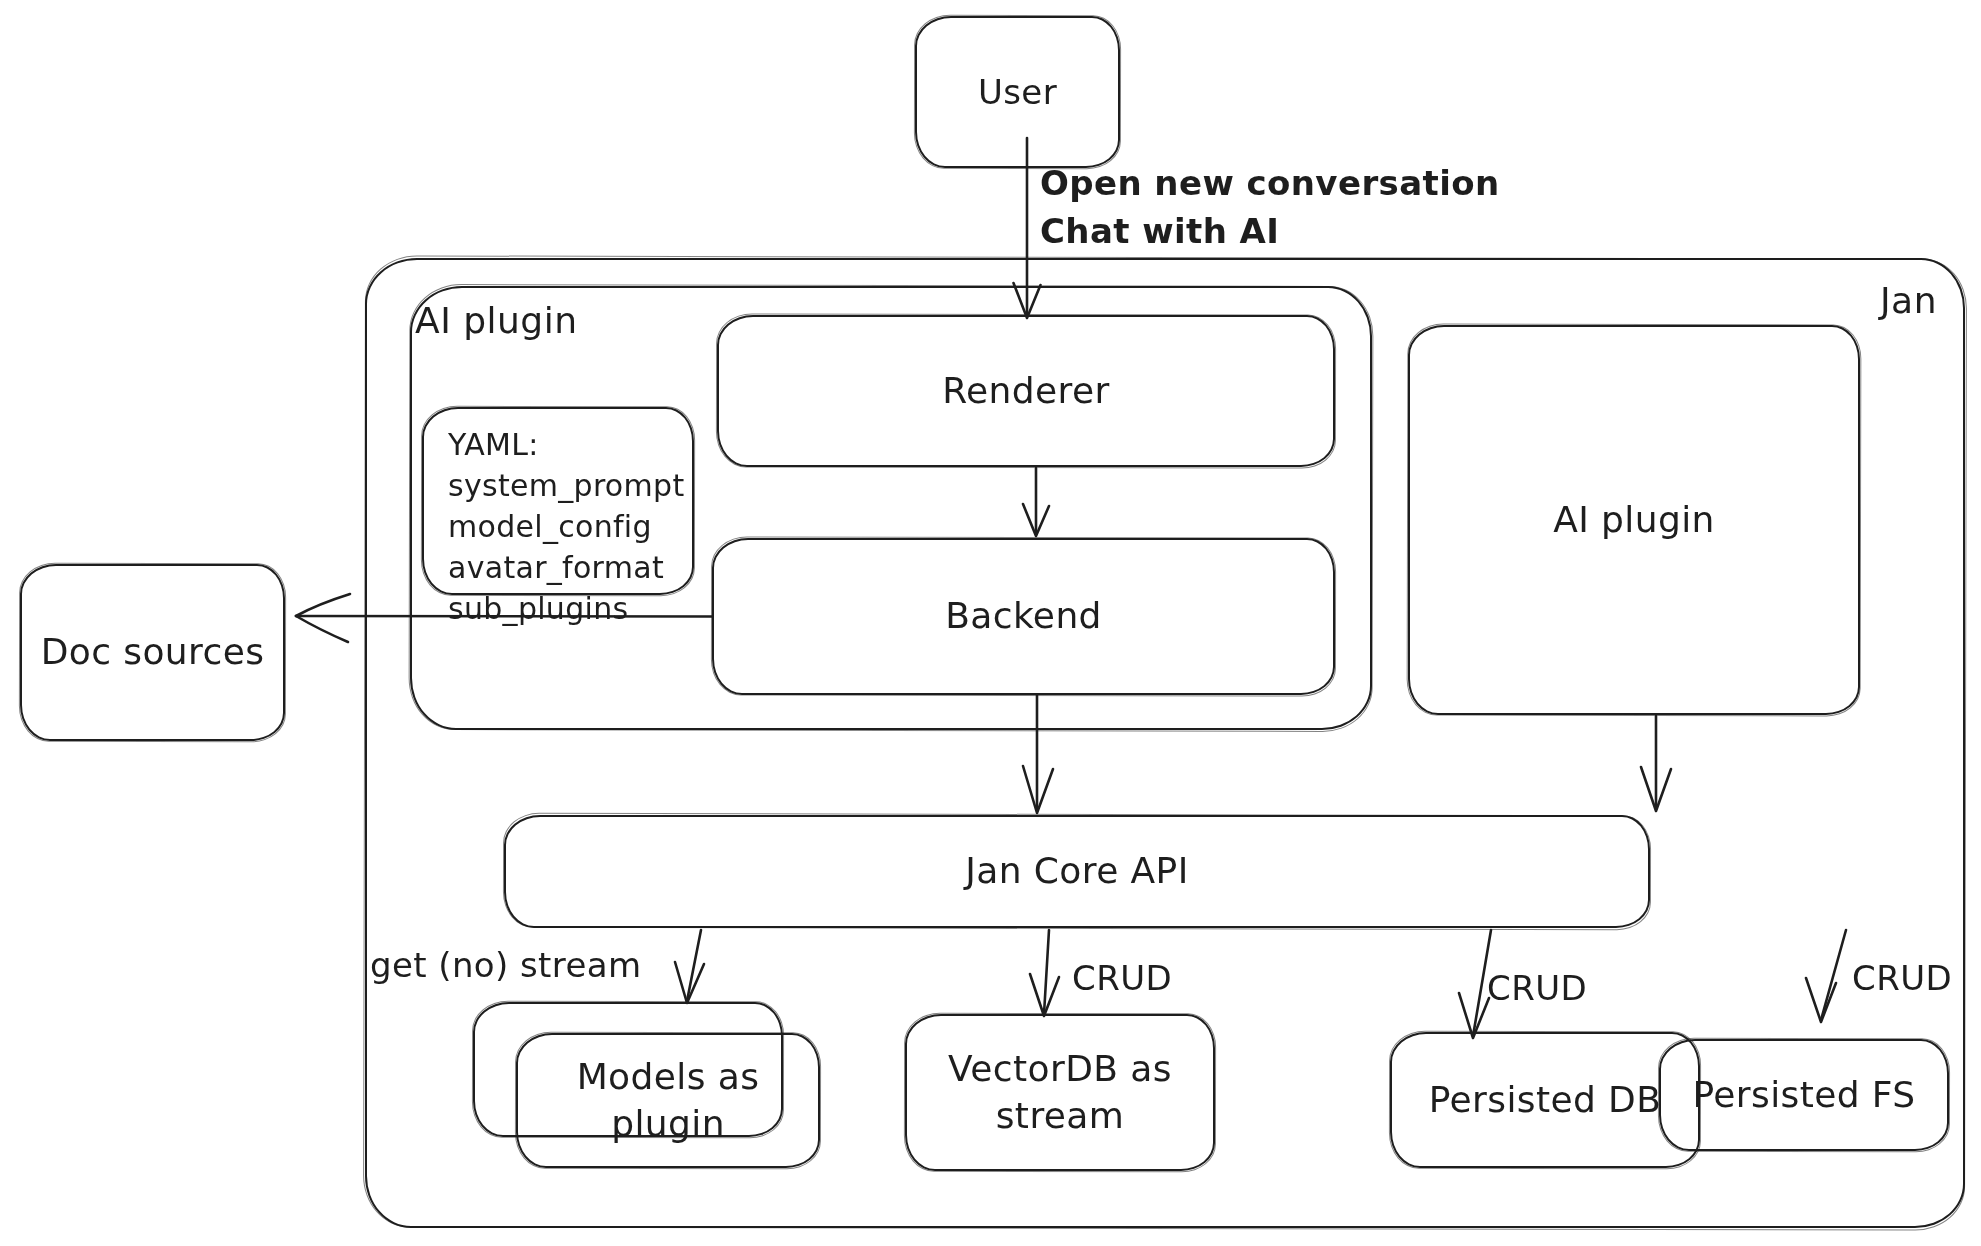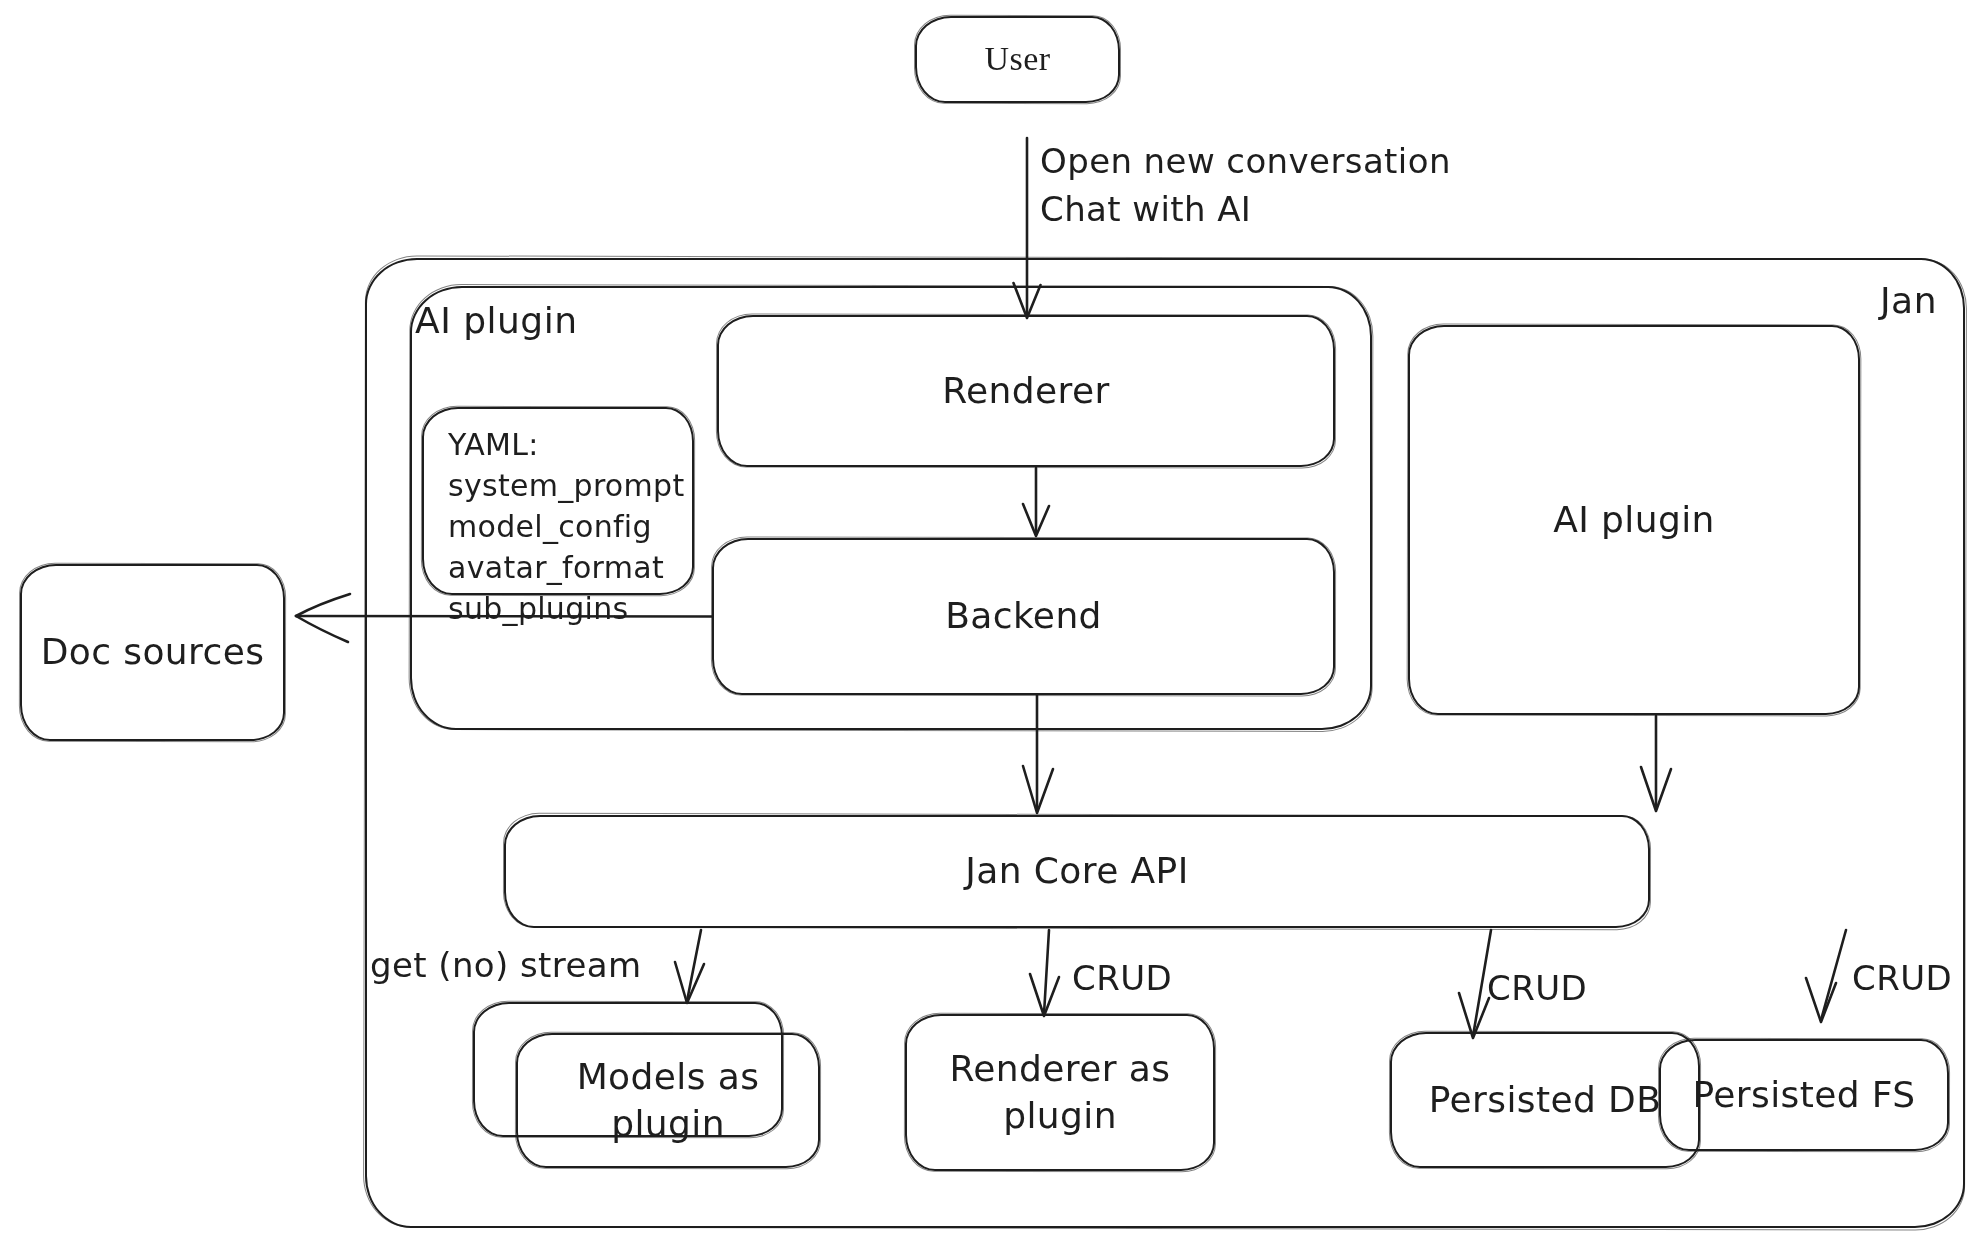--- a/index.html
+++ b/index.html
@@ -118,36 +118,36 @@
   <div class="box r-md" style="left:504px;top:815px;width:1146px;height:113px;">
     <span class="label">Jan Core API</span>
   </div>
 
   <div class="box r-md" style="left:473px;top:1002px;width:310px;height:135px;"></div>
   <div class="box r-md" style="left:516px;top:1033px;width:304px;height:135px;">
     <span class="label" style="width:220px;">Models as plugin</span>
   </div>
 
   <div class="box r-md" style="left:905px;top:1014px;width:310px;height:157px;">
-    <span class="label" style="width:250px;">Renderer as plugin</span>
+    <span class="label" style="width:250px;">VectorDB as stream</span>
   </div>
 
   <div class="box r-md" style="left:1390px;top:1032px;width:310px;height:136px;">
     <span class="label">Persisted DB</span>
   </div>
 
   <div class="box r-md" style="left:1659px;top:1039px;width:290px;height:112px;">
     <span class="label">Persisted FS</span>
   </div>
 
-  <div class="box r-md" style="left:915px;top:16px;width:205px;height:87px;font-size:34px;font-family:Liberation Serif, serif;">
+  <div class="box r-md" style="left:915px;top:16px;width:205px;height:152px;font-size:34px;">
     <span class="label">User</span>
   </div>
 
-  <div class="edge-label" style="left:1040px;top:137px;line-height:1.42;">
+  <div class="edge-label" style="left:1040px;top:159px;line-height:1.42;font-weight:bold;">
     <div>Open new conversation</div>
     <div>Chat with AI</div>
   </div>
 
   <div class="edge-label" style="left:370px;top:945px;">get (no) stream</div>
 
   <div class="edge-label" style="left:1072px;top:958px;">CRUD</div>
 
   <div class="edge-label" style="left:1487px;top:968px;">CRUD</div>
 

